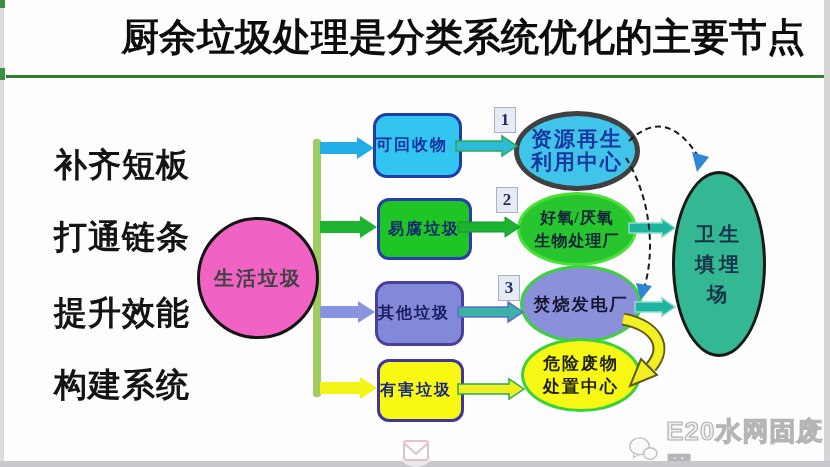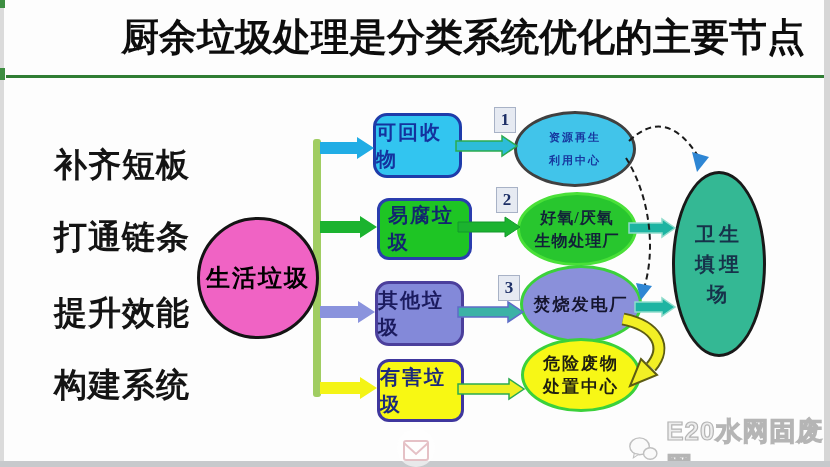--- a/index.html
+++ b/index.html
@@ -15,37 +15,37 @@
          font-size:38px;font-weight:800;color:#0d0d0d;letter-spacing:0px;z-index:3;margin-left:48px;}
   .title-rule{position:absolute;left:6px;top:75px;width:818px;height:3px;background:#2f7d33;z-index:3;}
 
   .left-label{position:absolute;left:40px;width:150px;font-family:"Liberation Serif",serif;
          font-size:33px;font-weight:700;color:#141414;letter-spacing:1px;z-index:3;white-space:nowrap;text-align:right;}
 
   .trunk{position:absolute;left:313px;top:139px;width:8px;height:258px;background:#a0cd62;border-radius:3px;z-index:2;}
 
   .circle{position:absolute;left:197px;top:217px;width:116px;height:116px;border-radius:50%;
          background:#f063c4;border:3px solid #141414;display:flex;align-items:center;justify-content:center;z-index:3;}
-  .circle span{font-family:Liberation Mono, monospace;font-size:24px;font-weight:700;color:#000000;letter-spacing:2px;}
+  .circle span{font-family:Liberation Mono, monospace;font-size:20px;font-weight:700;color:#404040;letter-spacing:2px;}
 
-  .box{position:absolute;display:flex;align-items:center;justify-content:center;z-index:3;
-       font-family:"Liberation Serif",serif;font-weight:700;font-size:20px;letter-spacing:2px;}
+  .box{position:absolute;display:flex;align-items:center;justify-content:flex-start;z-index:3;
+       font-family:"Liberation Serif",serif;font-weight:700;font-size:16px;letter-spacing:2px;}
   .box1{left:373px;top:113px;width:83px;height:59px;border-radius:14px;background:#32c5f0;border:3px solid #1e3caa;color:#14329e;}
   .box2{left:377px;top:198px;width:81px;height:56px;border-radius:12px;background:#1ec524;border:3px solid #2a3dae;color:#12266e;padding-left:8px;}
   .box3{left:375px;top:281px;width:83px;height:59px;border-radius:14px;background:#8389d9;border:3px solid #4b3f9c;color:#1b1b5e;}
   .box4{left:377px;top:359px;width:81px;height:57px;border-radius:12px;background:#f8f813;border:3px solid #3f379e;color:#1c2a7c;}
 
   .badge{position:absolute;width:20px;height:24px;background:#e6eaf2;border:1px solid #a8b2c6;z-index:6;
          display:flex;align-items:center;justify-content:center;font-family:"Liberation Serif",serif;
          font-size:17px;font-weight:700;color:#1d2f66;}
 
   .ell{position:absolute;border-radius:50%;display:flex;flex-direction:column;align-items:center;justify-content:center;
        z-index:3;font-family:"Liberation Serif",serif;font-weight:700;text-align:center;}
   .ell span{display:block;line-height:23px;}
-  .ell1{left:514px;top:111px;width:116px;height:70px;background:#41c4ea;border:3px solid #404040;color:#17379e;font-size:11px;letter-spacing:2px;}
+  .ell1{left:514px;top:111px;width:116px;height:70px;background:#41c4ea;border:5px solid #404040;color:#17379e;font-size:21px;letter-spacing:2px;}
   .ell2{left:517px;top:192px;width:114px;height:68px;background:#28c62e;border:3px solid #49e038;color:#122238;font-size:16px;letter-spacing:1px;}
   .ell3{left:520px;top:265px;width:116px;height:72px;background:#8a90da;border:3px solid #3bd13b;color:#15152e;font-size:17px;letter-spacing:2px;text-align:right;}
   .ell4{left:521px;top:338px;width:114px;height:68px;background:#f7f716;border:3px solid #3bd13b;color:#1f1f10;font-size:17px;letter-spacing:2px;}
   .ell5{left:672px;top:171px;width:88px;height:180px;background:#34b894;border:3px solid #191919;color:#16324a;font-size:20px;letter-spacing:4px;}
   .ell5 span{line-height:30px;}
 
   .arrows{position:absolute;left:0;top:0;width:830px;height:467px;z-index:4;pointer-events:none;}
 
   .wm{position:absolute;left:628px;top:414px;z-index:6;display:flex;align-items:center;gap:8px;}
   .wm .wm-text{font-size:26px;font-weight:700;color:#ededed;-webkit-text-stroke:1.2px #b5b5b5;

